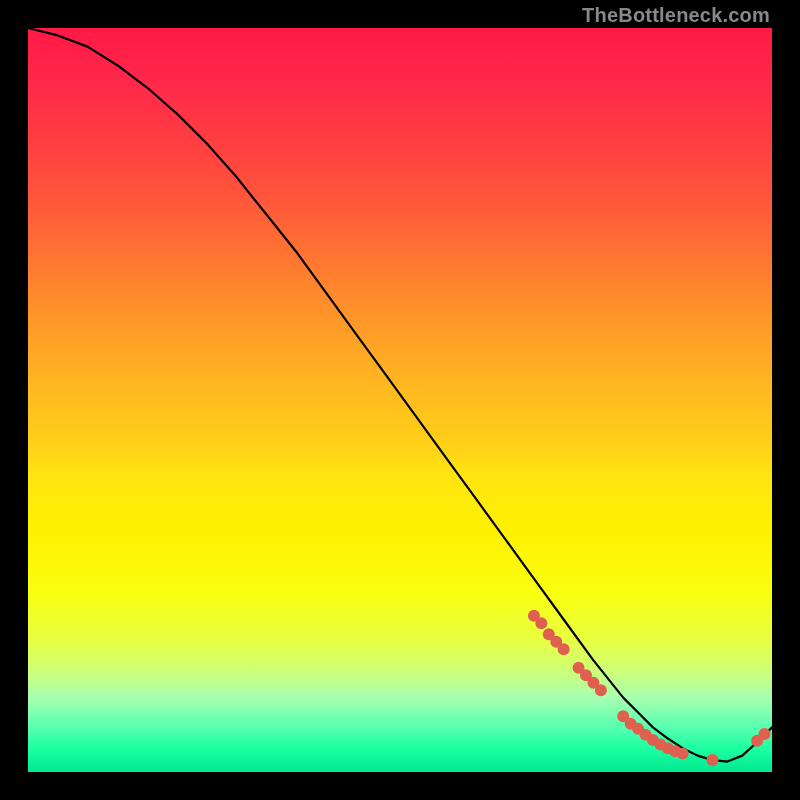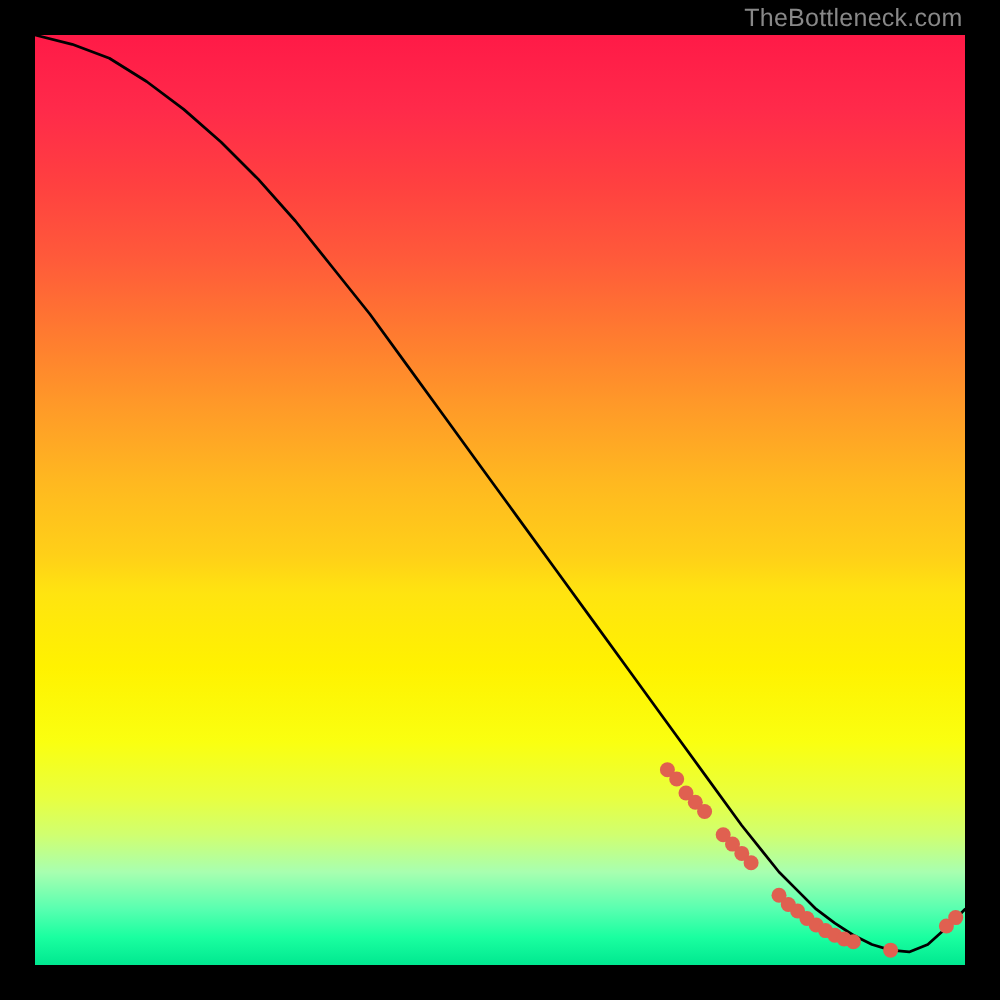--- a/index.html
+++ b/index.html
@@ -44,21 +44,21 @@
       #1affa0 97%,
       #00e890 100%
     );
   }
   .watermark {
     position: absolute;
     top: 4px;
     right: 30px;
     color: #888;
     font-size: 20px;
-    font-weight: normal;
+    font-weight: bold;
     letter-spacing: 0.2px;
   }
   svg.overlay {
     position: absolute;
     top: 28px;
     left: 28px;
     width: 744px;
     height: 744px;
     overflow: visible;
   }

